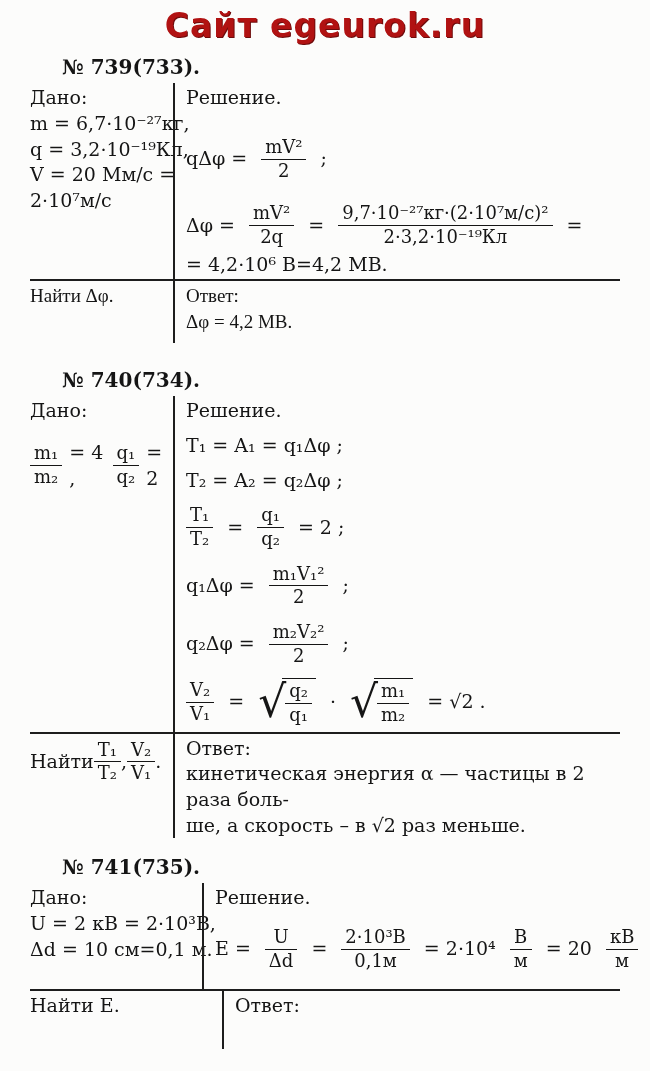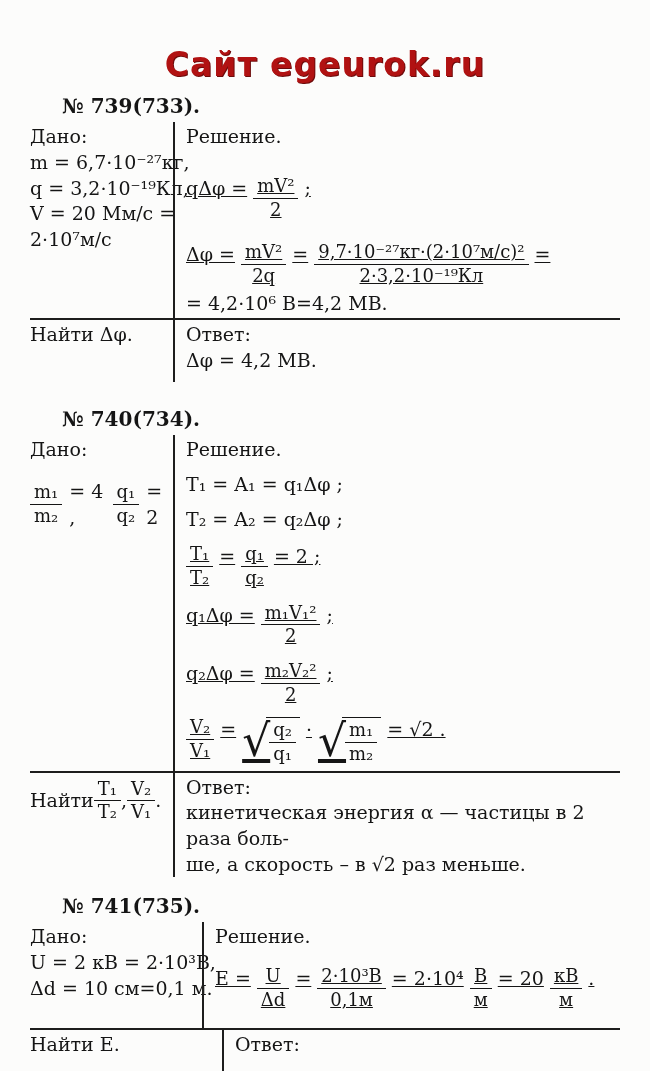--- a/index.html
+++ b/index.html
@@ -6,48 +6,48 @@
   .page{
     width:650px;height:1071px;background:#fcfcfb;color:#151515;
     font-family:"DejaVu Serif", serif;font-size:19px;line-height:1.35;
     position:relative;overflow:hidden;box-sizing:border-box;
   }
   
   .wm{
     text-align:center;font-family:"DejaVu Sans", sans-serif;font-weight:bold;
     letter-spacing:1px;font-size:33px;line-height:1.1;
   }
-  .wm-top{padding-top:8px;color:#b11212;text-shadow:1px 1px 0 #6d0b0b;margin-top:39px;}
+  .wm-top{padding-top:8px;color:#b11212;text-shadow:1px 1px 0 #6d0b0b;}
   
   .problem{margin:0 30px;}
   .prob-number{font-weight:bold;font-size:20px;margin:10px 0 2px 32px;}
   .prob-number.n740{margin-top:24px;}
   .prob-number.n741{margin-top:16px;}
   .prob-table{--leftw:143px;}
   .prob-table.t741{--leftw:172px;}
   .row{display:grid;grid-template-columns:var(--leftw) 1fr;}
   .col-solution{border-left:2px solid #1d1d1d;padding-left:11px;}
   .answer-row{border-top:2px solid #1d1d1d;}
   .cell-label{padding-top:2px;}
   .given-line{white-space:nowrap;}
   
-  .eq{display:flex;gap:6px;white-space:nowrap;text-decoration:underline;}
+  .eq{display:flex;align-items:center;gap:14px;white-space:nowrap;}
   .eq-text{white-space:nowrap;}
   .frac{display:inline-block;vertical-align:middle;text-align:center;font-size:18px;line-height:1.15;}
   .frac .num{display:block;padding:0 4px 1px;border-bottom:1.7px solid #151515;}
   .frac .den{display:block;padding:1px 4px 0;}
   .sqrt{display:inline-flex;align-items:center;}
   .sqrt .rad{font-size:44px;line-height:1;margin-right:-4px;font-weight:normal;}
   .sqrt .inner{border-top:1.7px solid #151515;padding:2px 4px 0 3px;display:inline-block;}
   .sqrt .inner .num{border-bottom-width:1.5px;}
   
   .t739 .main-row{min-height:196px;}
   .t739 .eq-1{margin-top:26px;}
   .t739 .eq-2{margin-top:22px;margin-bottom:4px;}
-  .t739 .answer-row{min-height:62px;}
+  .t739 .answer-row{min-height:62px;font-family:Liberation Serif, serif;}
   .t740 .main-row{min-height:326px;}
   .t740 .given-frac-line{margin-top:16px;display:flex;align-items:center;gap:7px;}
   .t740 .eq-line{margin-top:9px;}
   .t740 .eq-3{margin-top:12px;}
   .t740 .eq-4{margin-top:14px;}
   .t740 .eq-5{margin-top:14px;}
   .t740 .eq-6{margin-top:12px;margin-bottom:6px;}
   .t740 .answer-row{min-height:86px;}
   .t740 .find-line{display:flex;align-items:center;padding-top:6px;}
   .t741 .main-row{min-height:106px;}

